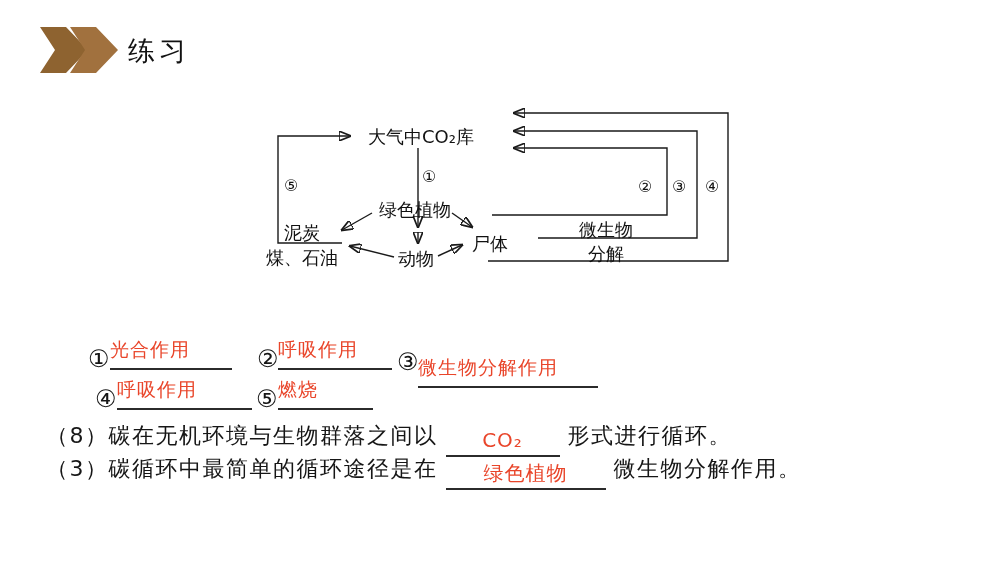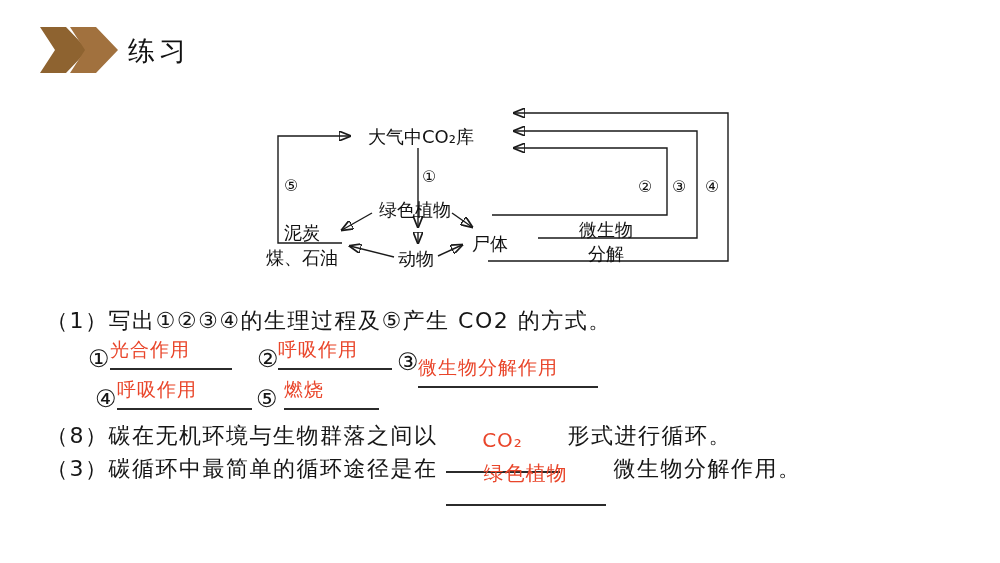--- a/index.html
+++ b/index.html
@@ -25,21 +25,21 @@
   }
   .circ { position:absolute; font-size:24px; color:#161616; }
   .ans-blank {
     position:absolute; border-bottom:2px solid #2b2b2b;
     display:flex; align-items:flex-end; 
     color:#E9452A; font-size:19px; padding-bottom:5px; letter-spacing:1px;
   }
   .inline-blank {
     display:inline-block; border-bottom:2px solid #2b2b2b;
     text-align:center; color:#E9452A; font-size:20px; line-height:24px;
-    vertical-align:-4px; padding-bottom:19px; margin:0 8px;
+    vertical-align:-4px; padding-bottom:3px; margin:0 8px;
     letter-spacing:1px;
   }
 </style>
 </head>
 <body>
 
 <div class="slide">
 
   <svg class="hdr-icon" width="78" height="46" viewBox="0 0 78 46">
     <polygon points="0,0 26,0 48,23 26,46 0,46 15,23" fill="#8E6330"></polygon>
@@ -77,41 +77,40 @@
     <text x="579" y="236">微生物</text>
     <text x="588" y="260">分解</text>
 
     <text class="lbl" x="422" y="182">①</text>
     <text class="lbl" x="284" y="191">⑤</text>
     <text class="lbl" x="638" y="192">②</text>
     <text class="lbl" x="672" y="192">③</text>
     <text class="lbl" x="705" y="192">④</text>
   </svg>
 
-  <div class="q-line" style="top:306px;">（1）写出①②③④的生理过程及⑤产生 CO2 的方式。</div>
 
   <div class="circ" style="left:88px; top:345px;">①</div>
   <div class="ans-blank" style="left:110px; top:338px; width:122px; height:32px;">
     <span>光合作用</span>
   </div>
   <div class="circ" style="left:257px; top:345px;">②</div>
   <div class="ans-blank" style="left:278px; top:338px; width:114px; height:32px;">
     <span>呼吸作用</span>
   </div>
   <div class="circ" style="left:397px; top:348px;">③</div>
   <div class="ans-blank" style="left:418px; top:356px; width:180px; height:32px;">
     <span>微生物分解作用</span>
   </div>
 
   <div class="circ" style="left:95px; top:385px;">④</div>
   <div class="ans-blank" style="left:117px; top:378px; width:135px; height:32px;">
     <span>呼吸作用</span>
   </div>
   <div class="circ" style="left:256px; top:385px;">⑤</div>
-  <div class="ans-blank" style="left:284px; top:378px; width:95px; height:32px;">
+  <div class="ans-blank" style="left:278px; top:378px; width:95px; height:32px;">
     <span>燃烧</span>
   </div>
 
   <div class="q-line" style="top:421px;">
     <span>（8）碳在无机环境与生物群落之间以</span><span class="inline-blank" style="width:114px;"><span>CO₂</span></span><span>形式进行循环。</span>
   </div>
 
   <div class="q-line" style="top:454px;">
     <span>（3）碳循环中最简单的循环途径是在</span><span class="inline-blank" style="width:160px;"><span>绿色植物</span></span><span>微生物分解作用。</span>
   </div>

